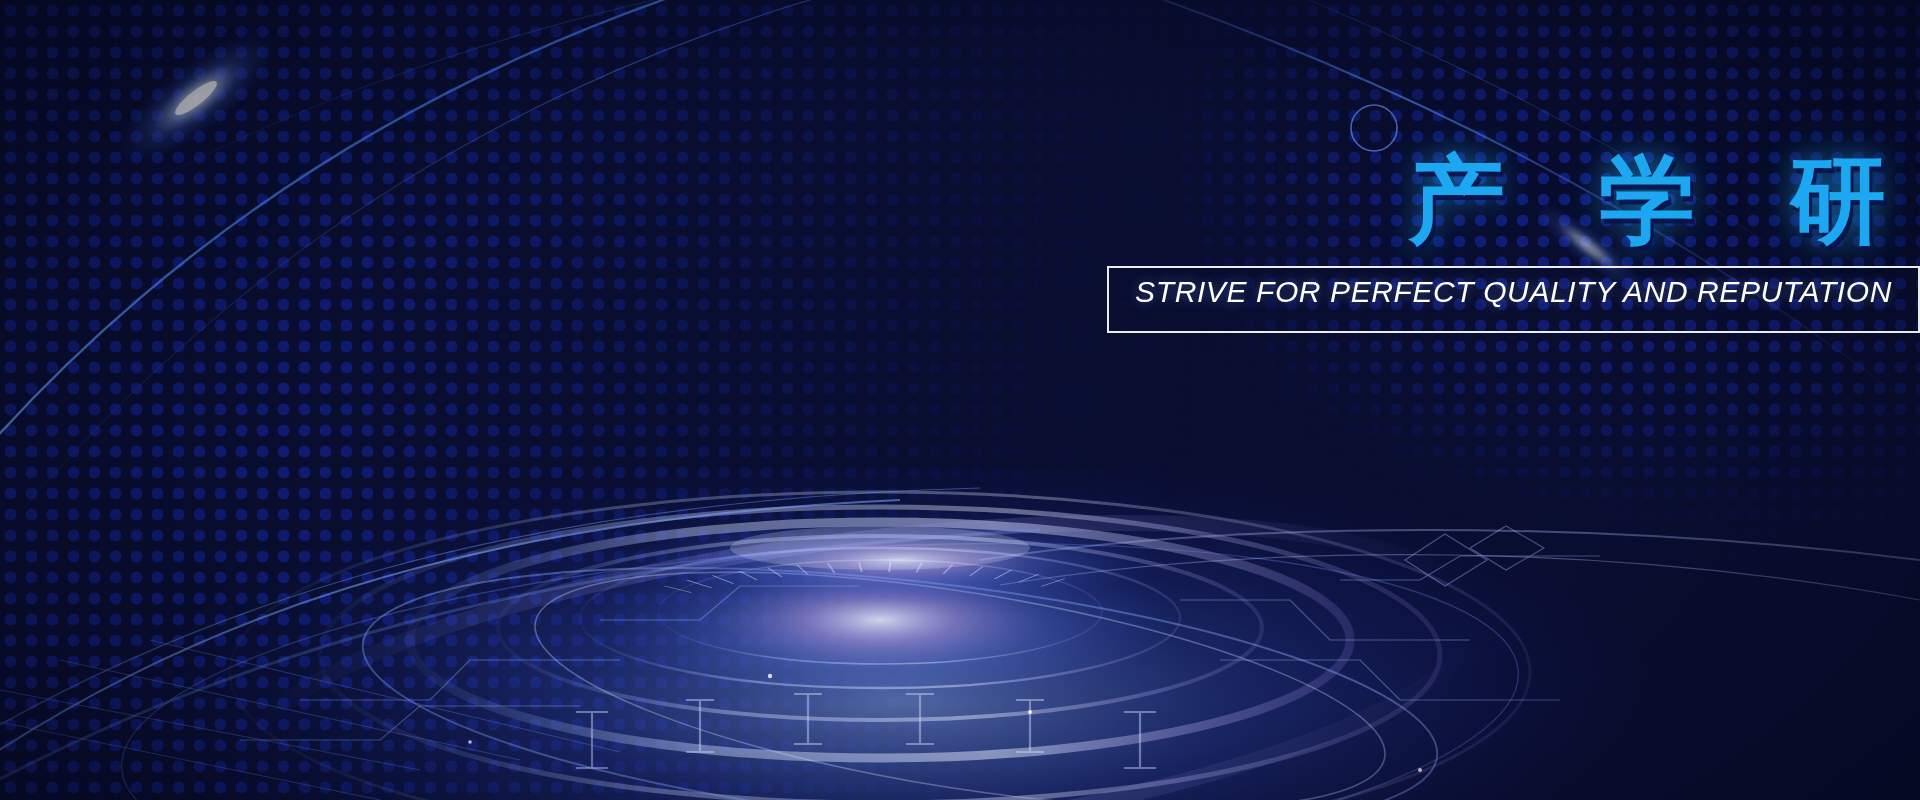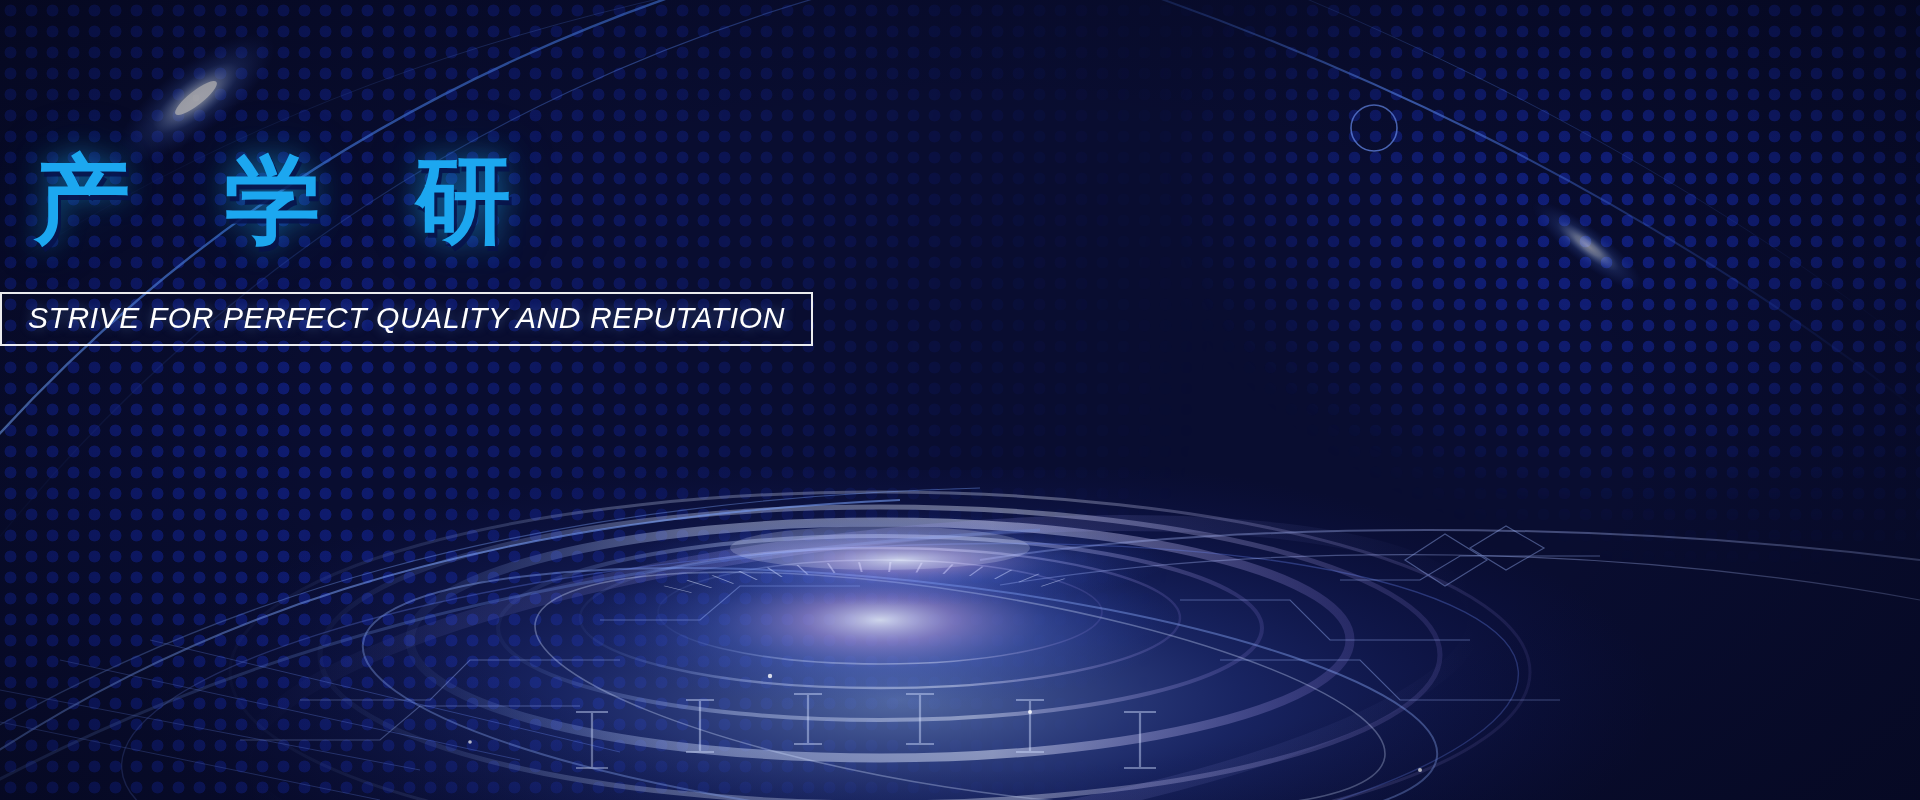--- a/index.html
+++ b/index.html
@@ -42,22 +42,22 @@
 
   #vignette{
     background:
       radial-gradient(ellipse 1500px 780px at 50% 55%, rgba(0,0,0,0) 42%, rgba(4,6,26,.55) 78%, rgba(3,5,22,.85) 100%);
   }
 
   svg.vec{position:absolute;inset:0;width:1920px;height:800px;pointer-events:none;}
 
   
   #content{
-    position:absolute;left:0;right:0;top:0;height:800px;
-    display:flex;flex-direction:column;align-items:flex-start;
+    position:absolute;left:15px;right:0;top:0;height:800px;
+    display:flex;flex-direction:column;align-items:flex-end;
     pointer-events:none;
   }
   #title-main{
     margin-top:152px;
     font-size:96px;
     font-weight:700;
     line-height:1;
     letter-spacing:34px;
     text-indent:34px;
     color:#1ca7f0;
@@ -74,23 +74,23 @@
     line-height:1;
     letter-spacing:30px;
     text-indent:30px;
     color:#ffffff;
     text-shadow:
       3px 5px 0 rgba(10,22,86,.8),
       0 0 24px rgba(150,200,255,.35);
     white-space:nowrap;
   }
   #tagline-box{
-    margin-top:44px;
+    margin-top:18px;
     border:2px solid rgba(255,255,255,.92);
-    padding:9px 26px 11px;
+    padding:9px 26px 24px;
     line-height:1;
   }
   #tagline{
     font-size:30px;
     font-style:italic;
     font-weight:400;
     letter-spacing:.6px;
     color:#ffffff;
     white-space:nowrap;
     text-shadow:0 0 12px rgba(120,170,255,.45);

